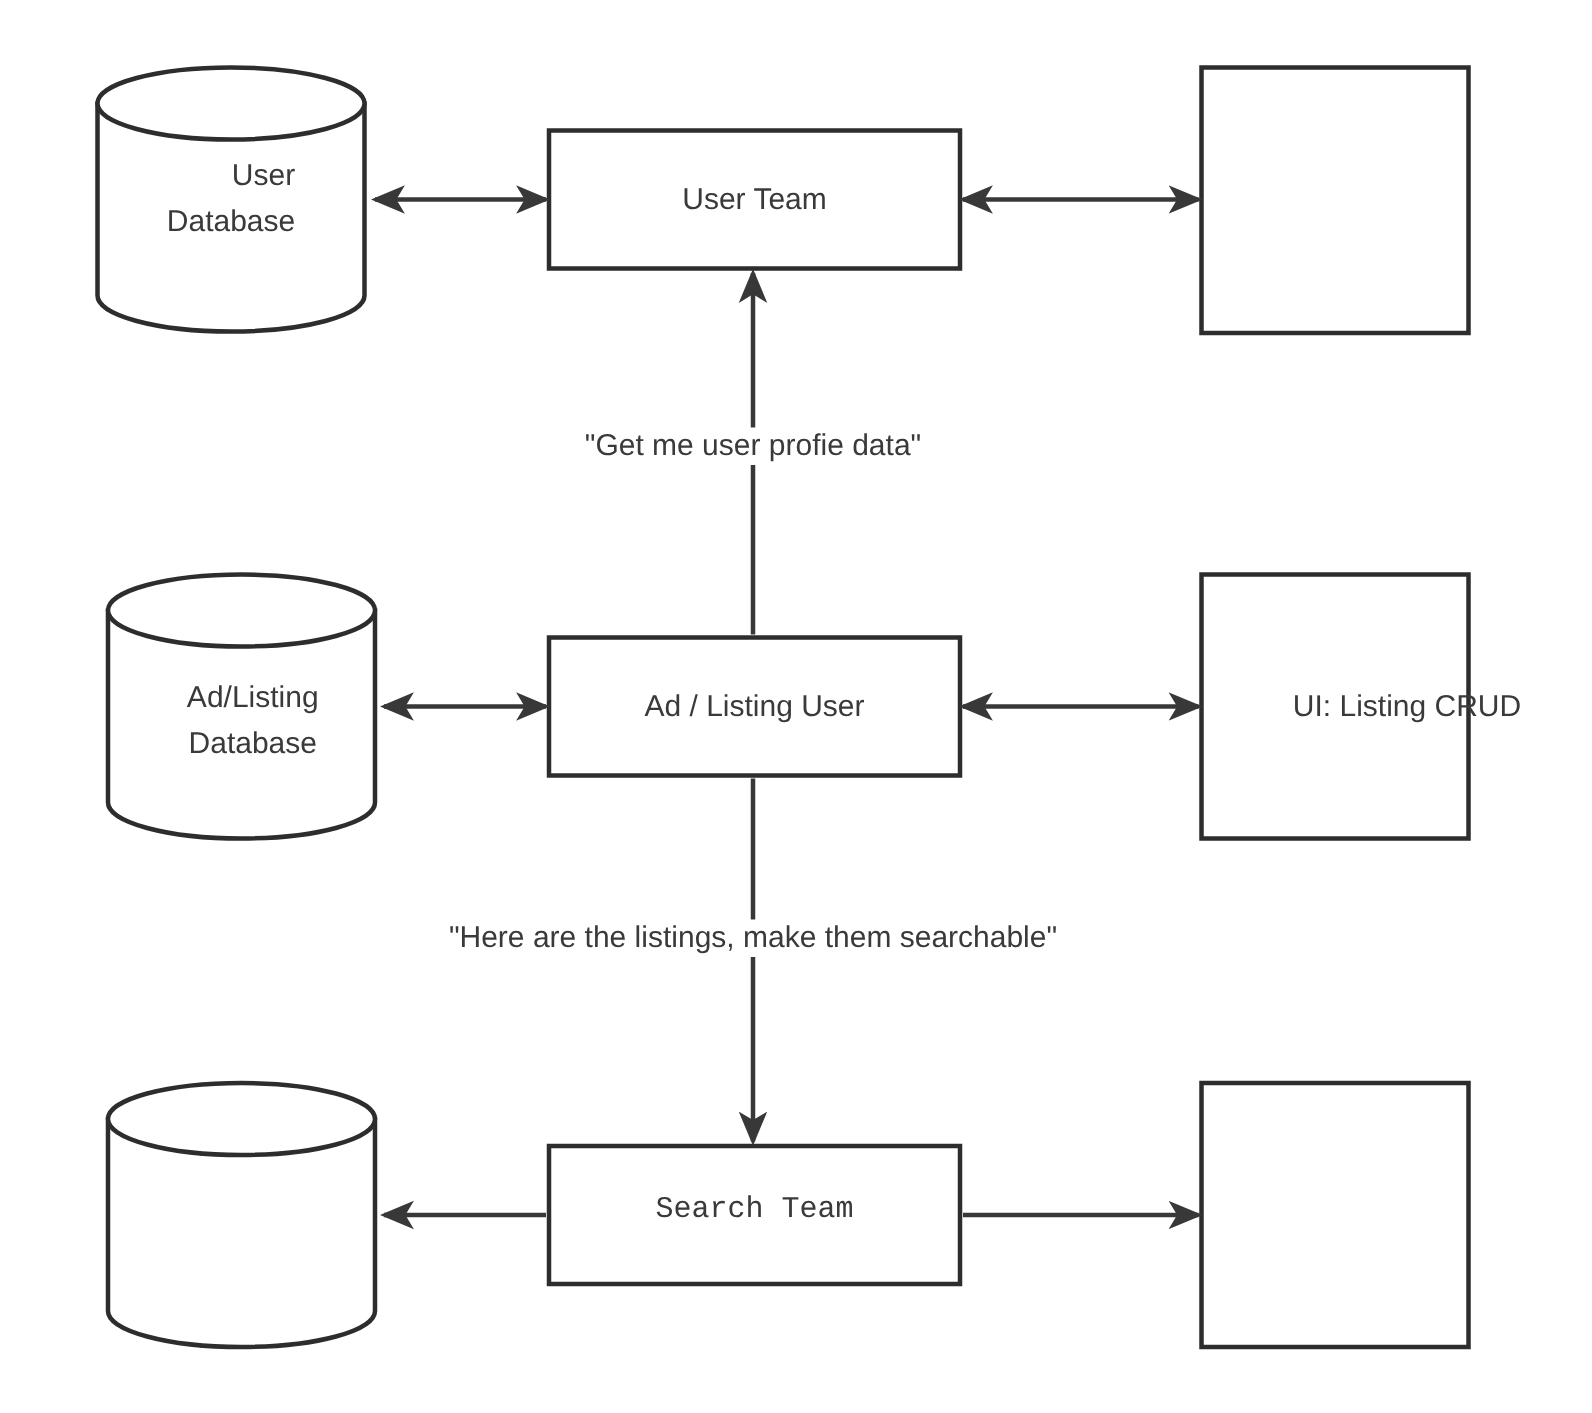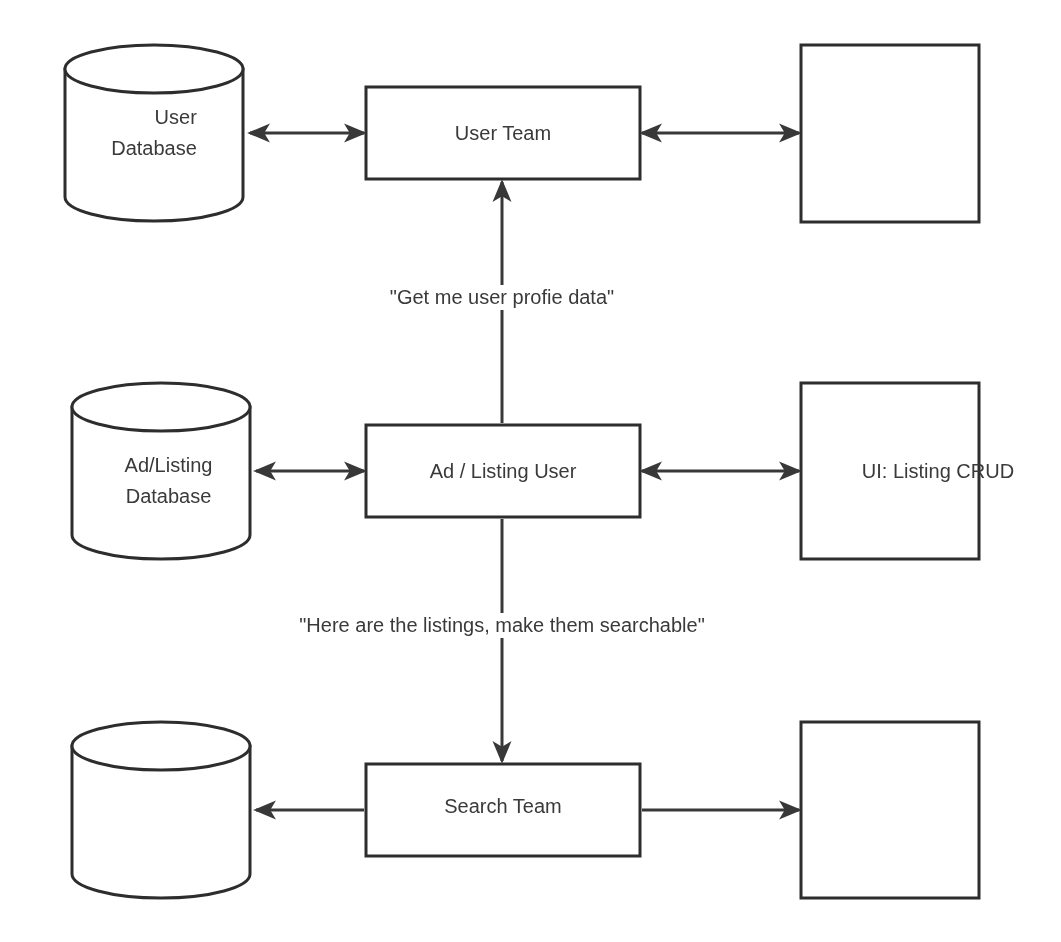--- a/index.html
+++ b/index.html
@@ -102,21 +102,21 @@
 
 
   <div class="node-label" style="left:71px; top:441px; width:147px; height:80px;padding-left:24px;">Ad/Listing
 Database</div>
 
   <div class="node-label" style="left:366px; top:425px; width:274px; height:92px;">Ad / Listing User</div>
 
   <div class="node-label" style="left:801px; top:383px; width:178px; height:176px;margin-left:48px;">UI: Listing CRUD</div>
 
 
-  <div class="node-label" style="left:366px; top:764px; width:274px; height:84px;">Search Team</div>
+  <div class="node-label" style="left:366px; top:764px; width:274px; height:84px;font-family:Liberation Mono, monospace;">Search Team</div>
 
 
   <div class="edge-label" style="left:252px; top:280px; width:500px; height:34px;">
     <span>"Get me user profie data"</span>
   </div>
 
   <div class="edge-label" style="left:202px; top:608px; width:600px; height:34px;">
     <span>"Here are the listings, make them searchable"</span>
   </div>
 

